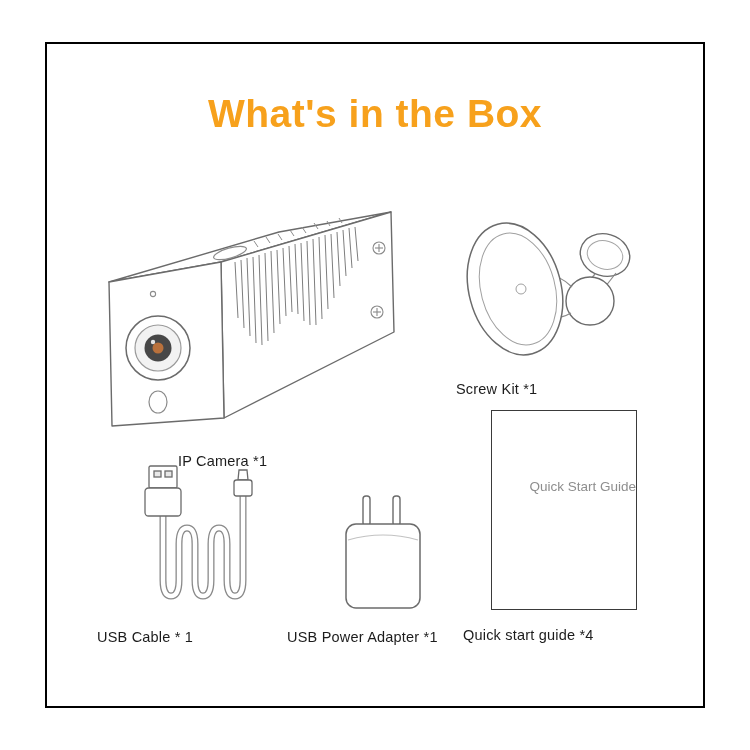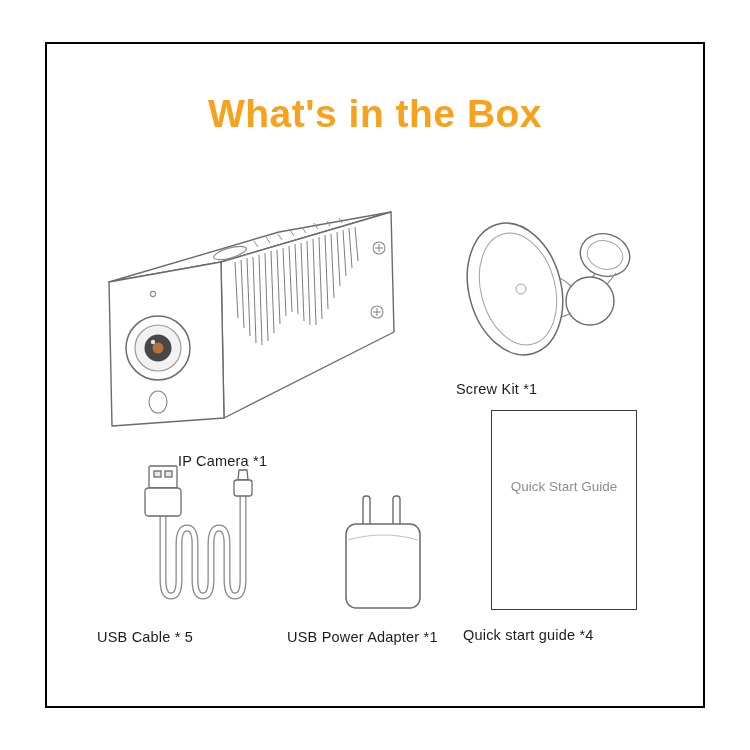--- a/index.html
+++ b/index.html
@@ -19,21 +19,21 @@
   .illus { position:absolute; }
   .caption {
     position:absolute; width:200px; text-align:left;
     font-size:14.5px; color:#1c1c1c; letter-spacing:0.2px;
   }
   .guide-box {
     position:absolute; left:491px; top:410px; width:146px; height:200px;
     border:1.5px solid #3a3a3a; box-sizing:border-box; background:#ffffff;
   }
   .guide-box .cover {
-    display:block; margin-top:68px; text-align:center;
+    display:block; margin-top:68px; text-align:right;
     font-size:13.5px; color:#8e8e8e;
   }
   svg { display:block; }
 </style>
 </head>
 <body>
 
 <div class="canvas">
 
   <div class="frame"></div>
@@ -138,21 +138,21 @@
       <rect x="16" y="8" width="28" height="22" rx="1.5"></rect>
       <rect x="21" y="13" width="7" height="6" fill="#e8e8e8"></rect>
       <rect x="32" y="13" width="7" height="6" fill="#e8e8e8"></rect>
       <rect x="12" y="30" width="36" height="28" rx="3.5"></rect>
     </g>
     <g fill="#ffffff" stroke="#6b6b6b" stroke-width="1.3">
       <path d="M 105 22 L 106 12 L 114 12 L 115 22 Z"></path>
       <rect x="101" y="22" width="18" height="16" rx="2.5"></rect>
     </g>
   </svg>
-  <div class="caption" style="left:97px; top:629px;">USB Cable * 5</div>
+  <div class="caption" style="left:97px; top:629px;">USB Cable * 1</div>
 
   <svg class="illus" style="left:330px; top:482px;" width="110" height="140" viewBox="0 0 110 140">
     <g fill="#ffffff" stroke="#6b6b6b" stroke-width="1.4">
       <rect x="33" y="14" width="7" height="30" rx="3"></rect>
       <rect x="63" y="14" width="7" height="30" rx="3"></rect>
     </g>
     <rect x="16" y="42" width="74" height="84" rx="10" fill="#ffffff" stroke="#6b6b6b" stroke-width="1.5"></rect>
     <path d="M 18 58 Q 53 48 88 58" fill="none" stroke="#c2c2c2" stroke-width="1.1"></path>
   </svg>
   <div class="caption" style="left:287px; top:629px;">USB Power Adapter *1</div>

